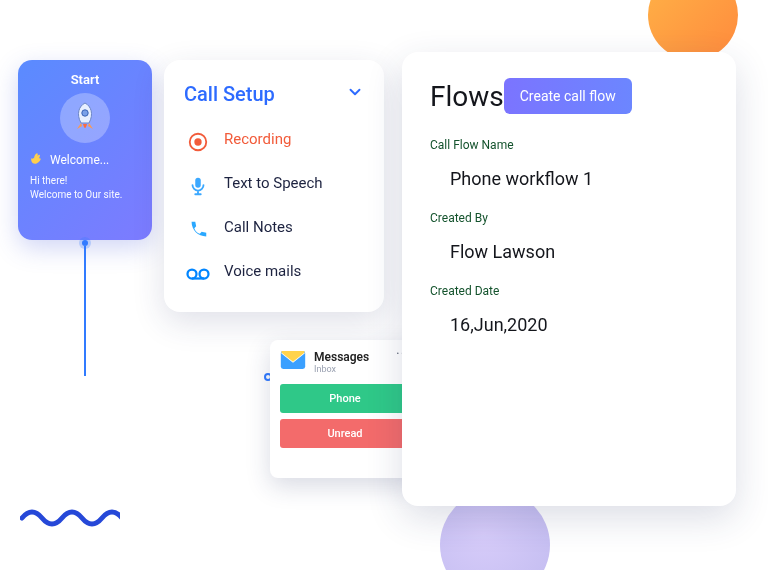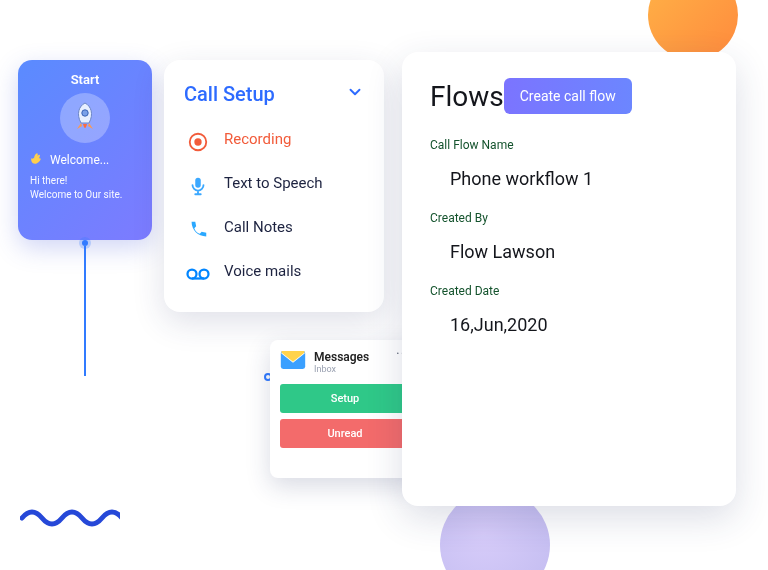--- a/index.html
+++ b/index.html
@@ -177,21 +177,21 @@
           <path d="M2 3 L16 14 L30 3" stroke="#fff" stroke-width="2" fill="none"></path>
           <path d="M2 3 L16 14 L30 3 L30 1 L2 1 Z" fill="#ffd34d"></path>
         </svg>
     </span>
     <div class="txt">
       <div class="t">Messages</div>
       <div class="s">Inbox</div>
     </div>
     <span class="dots">···</span>
   </div>
-  <button class="mbtn read">Setup</button>
+  <button class="mbtn read">Phone</button>
   <button class="mbtn unread">Unread</button>
 </div>
 
 <div class="flows-card">
   <div class="flows-head">
     <span class="title">Flows</span>
     <button class="create-btn">Create call flow</button>
   </div>
 
   <div class="fld">

